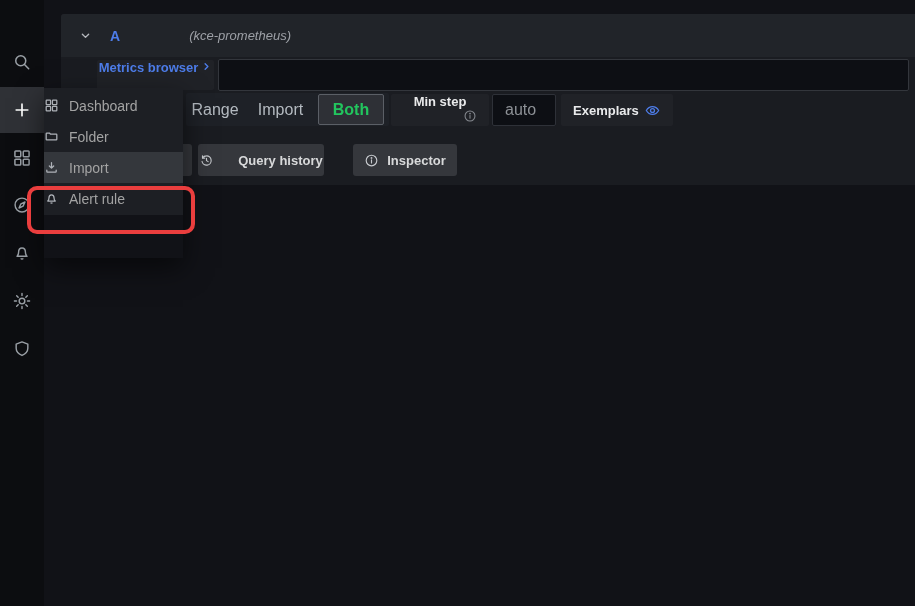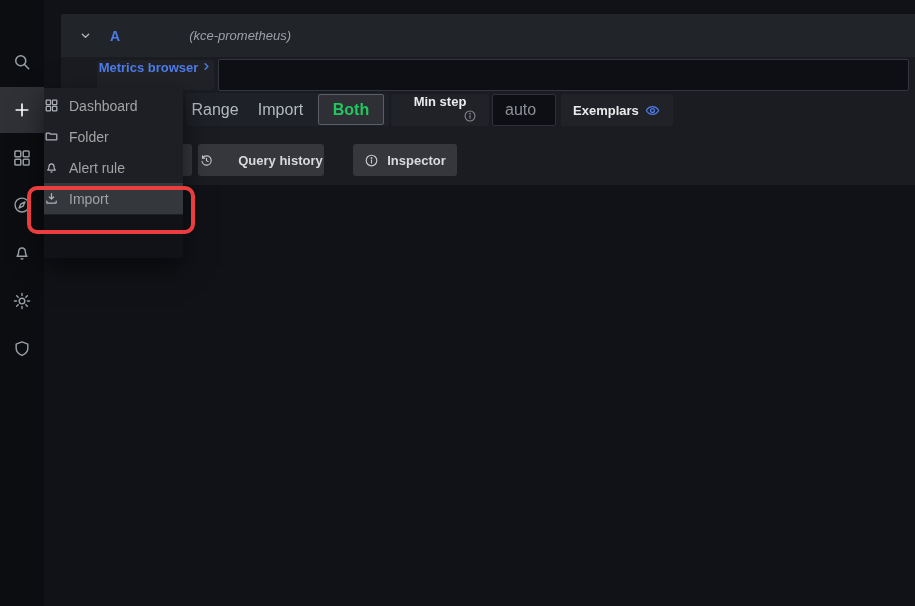--- a/index.html
+++ b/index.html
@@ -207,32 +207,32 @@
             <rect x="13.5" y="13.5" width="7" height="7" rx="1"></rect>
           </svg>
         <span>Dashboard</span>
       </div>
       <div class="menu-item">
         <svg viewBox="0 0 24 24" fill="none" stroke="currentColor" stroke-width="2" stroke-linejoin="round">
             <path d="M3.5 7.5c0-.6.4-1 1-1h4.2l1.8 1.8h9a1 1 0 011 1v7.2a1 1 0 01-1 1h-15a1 1 0 01-1-1z"></path>
           </svg>
         <span>Folder</span>
       </div>
+      <div class="menu-item hover">
+        <svg viewBox="0 0 24 24" fill="none" stroke="currentColor" stroke-width="2" stroke-linecap="round" stroke-linejoin="round">
+            <path d="M12 4v8.5M8.5 9.5L12 13l3.5-3.5"></path>
+            <path d="M4.5 16v2.5a1 1 0 001 1h13a1 1 0 001-1V16"></path>
+          </svg>
+        <span>Import</span>
+      </div>
       <div class="menu-item">
         <svg viewBox="0 0 24 24" fill="none" stroke="currentColor" stroke-width="2" stroke-linejoin="round">
             <path d="M18 16H6c1.3-1.1 1.9-2.4 1.9-4.8C7.9 8 9.5 6 12 6s4.1 2 4.1 5.2c0 2.4.6 3.7 1.9 4.8z"></path>
             <path d="M10.5 18.5a1.8 1.8 0 003 0"></path>
           </svg>
         <span>Alert rule</span>
       </div>
-      <div class="menu-item hover">
-        <svg viewBox="0 0 24 24" fill="none" stroke="currentColor" stroke-width="2" stroke-linecap="round" stroke-linejoin="round">
-            <path d="M12 4v8.5M8.5 9.5L12 13l3.5-3.5"></path>
-            <path d="M4.5 16v2.5a1 1 0 001 1h13a1 1 0 001-1V16"></path>
-          </svg>
-        <span>Import</span>
-      </div>
     </div>
   </div>
 
   <div class="red-annotation"></div>
 
 </div>
 
 </body></html>

